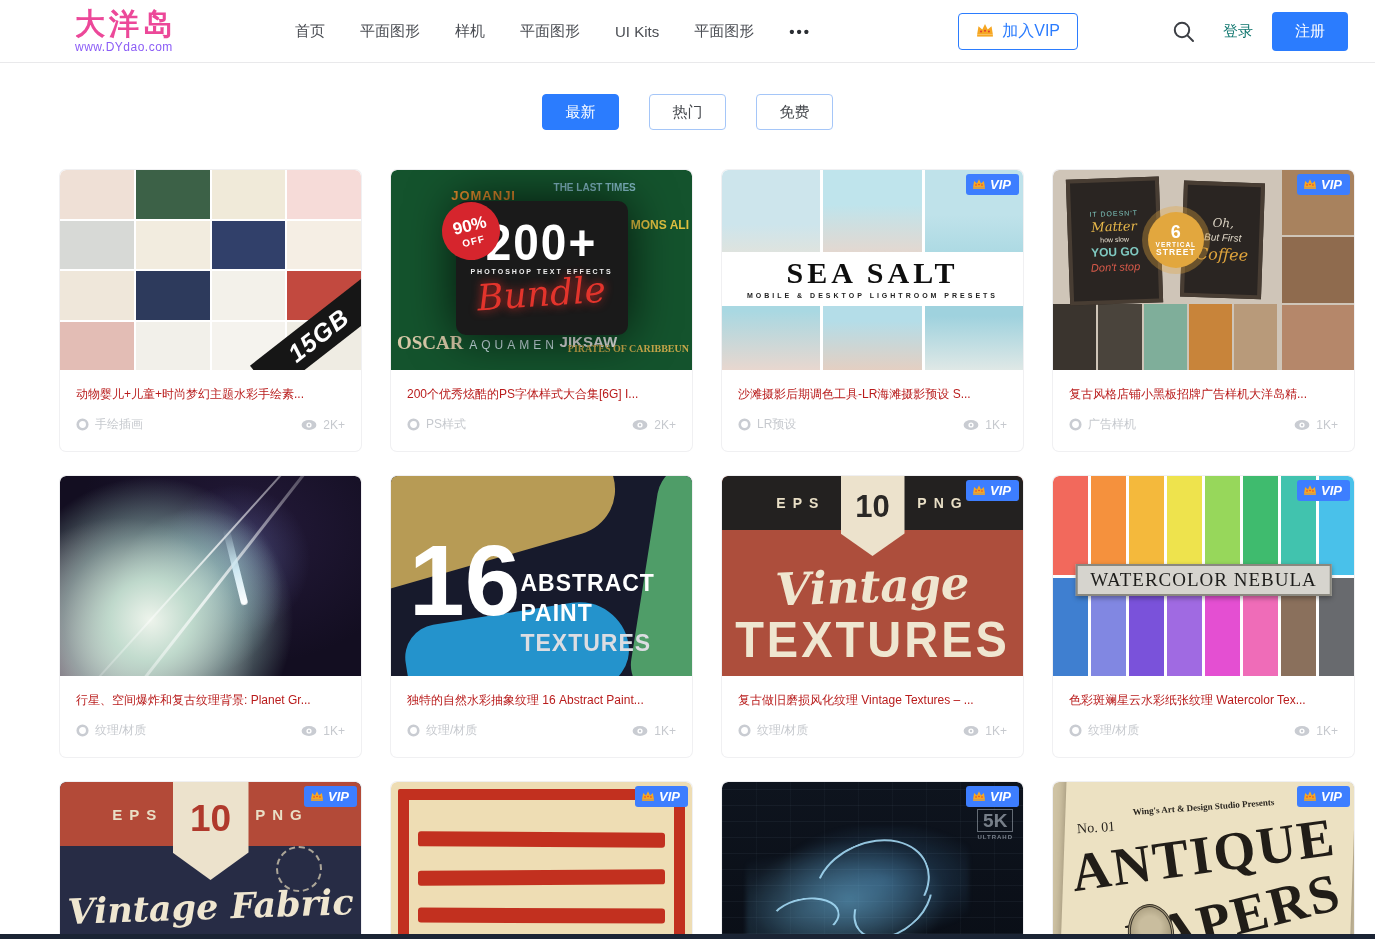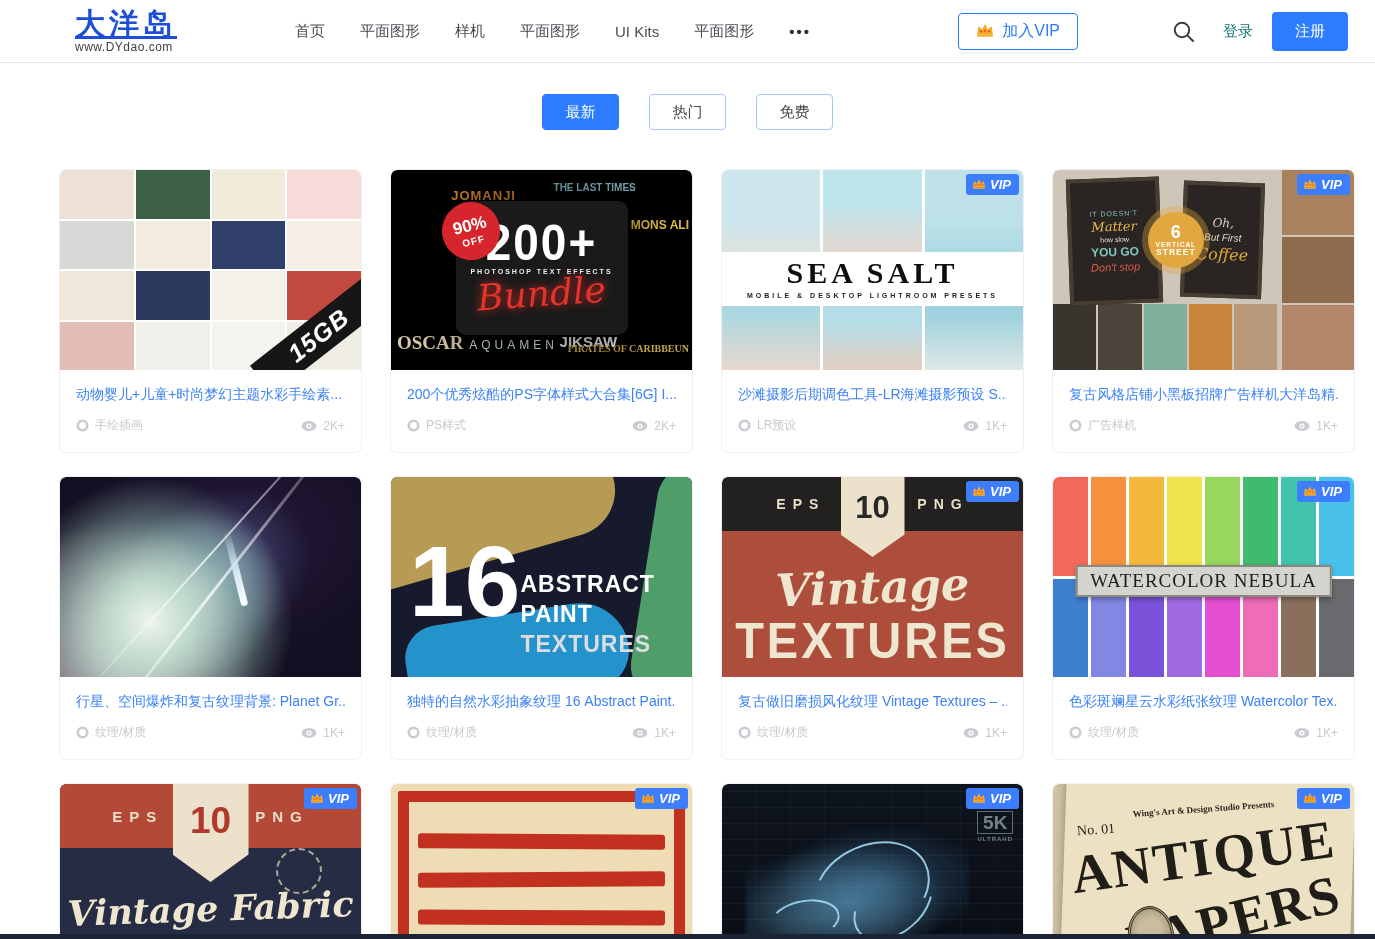--- a/index.html
+++ b/index.html
@@ -3,22 +3,22 @@
 <meta charset="utf-8">
 <style>
   * { margin:0; padding:0; box-sizing:border-box; }
   html,body { width:1375px; height:939px; overflow:hidden; background:#fff;
     font-family:"Liberation Sans", sans-serif; }
 
   
   .header { height:63px; display:flex; align-items:center; padding:0 27px 0 75px;
     border-bottom:1px solid #e9e9eb; background:#fff; }
   .logo { display:flex; flex-direction:column; line-height:1; cursor:pointer; }
-  .logo-name { font-size:30px; font-weight:600; color:#1d4ed8; letter-spacing:4px;text-decoration:underline; }
-  .logo-url { font-size:12px; color:#404040; margin-top:2px; letter-spacing:.5px; }
+  .logo-name { font-size:30px; font-weight:600; color:#ec4899; letter-spacing:4px; }
+  .logo-url { font-size:12px; color:#8b5cf6; margin-top:2px; letter-spacing:.5px; }
   .nav { display:flex; align-items:center; gap:35px; margin-left:118px;
     font-size:15px; color:#4a4d53; }
   .nav-item { cursor:pointer; white-space:nowrap; }
   .nav-more { font-size:15px; font-weight:700; letter-spacing:2px; color:#2b2e33; cursor:pointer; }
   .actions { margin-left:auto; display:flex; align-items:center; }
   .vip-btn { display:flex; align-items:center; gap:8px; border:1px solid #2b7cfe;
     color:#2b7cfe; border-radius:4px; height:37px; padding:0 17px; font-size:16px;
     background:#fff; cursor:pointer; }
   .search-btn { margin-left:94px; cursor:pointer; display:flex; align-items:center; }
   .login { margin-left:28px; font-size:15px; color:#0f766e; cursor:pointer; }
@@ -32,37 +32,37 @@
     border:1px solid #a5c6f8; background:#fff; color:#45484d; cursor:pointer; }
   .filter-btn.active { background:#2b7cfe; border-color:#2b7cfe; color:#fff; }
 
   
   .grid { width:1296px; margin-left:60px; display:grid;
     grid-template-columns:repeat(4,301px); column-gap:30px; row-gap:25px; }
   .card { background:#fff; border-radius:6px; box-shadow:0 0 0 1px #f0f0f2;
     overflow:hidden; cursor:pointer; }
   .art { position:relative; height:200px; overflow:hidden; border-radius:6px 6px 0 0; }
   .meta { padding:16px 16px 18px; }
-  .card-title { font-size:14px; color:#3b82f6; white-space:nowrap; overflow:hidden; }
+  .card-title { font-size:12px; color:#b91c1c; white-space:nowrap; overflow:hidden; }
   .stats { display:flex; justify-content:space-between; align-items:center;
     margin-top:13px; font-size:12px; color:#c6c9ce; }
   .stat { display:flex; align-items:center; gap:6px; }
   .vip-badge { position:absolute; top:4px; right:4px; z-index:6; background:#3d7eff;
     color:#fff; font-weight:700; font-style:italic; font-size:13px; border-radius:3px;
     padding:3px 8px 3px 6px; display:flex; align-items:center; gap:4px; }
 
   
   .a1-grid { position:absolute; inset:0; display:grid; gap:2px; background:#fff;
     grid-template-rows:repeat(4,1fr); grid-template-columns:repeat(4,1fr); }
   .a1-ribbon { position:absolute; right:-30px; bottom:16px; transform:rotate(-38deg);
     background:#161616; color:#fff; font-style:italic; font-weight:800;
     font-size:25px; padding:4px 38px; letter-spacing:1px; }
 
   
-  .a2 { background:#000000; }
+  .a2 { background:#14532d; }
   .a2 .t { position:absolute; white-space:nowrap; font-weight:700; }
   .a2-panel { position:absolute; left:50%; top:49%; transform:translate(-50%,-50%);
     width:172px; height:134px; background:#1a1a1a; border-radius:10px;
     box-shadow:0 0 48px rgba(0,0,0,.75); display:flex; flex-direction:column;
     align-items:center; justify-content:center; z-index:3; }
   .a2-headline { font-size:46px; font-weight:800; color:#fff; letter-spacing:2px;
     line-height:.9; transform:scaleY(1.1); }
   .a2-sub { font-size:7px; letter-spacing:2px; color:#eee; font-weight:700; margin-top:5px; }
   .a2-script { font-family:"DejaVu Serif", serif; font-style:italic; color:#e3342c;
     font-size:36px; margin-top:-2px; transform:rotate(-4deg);

